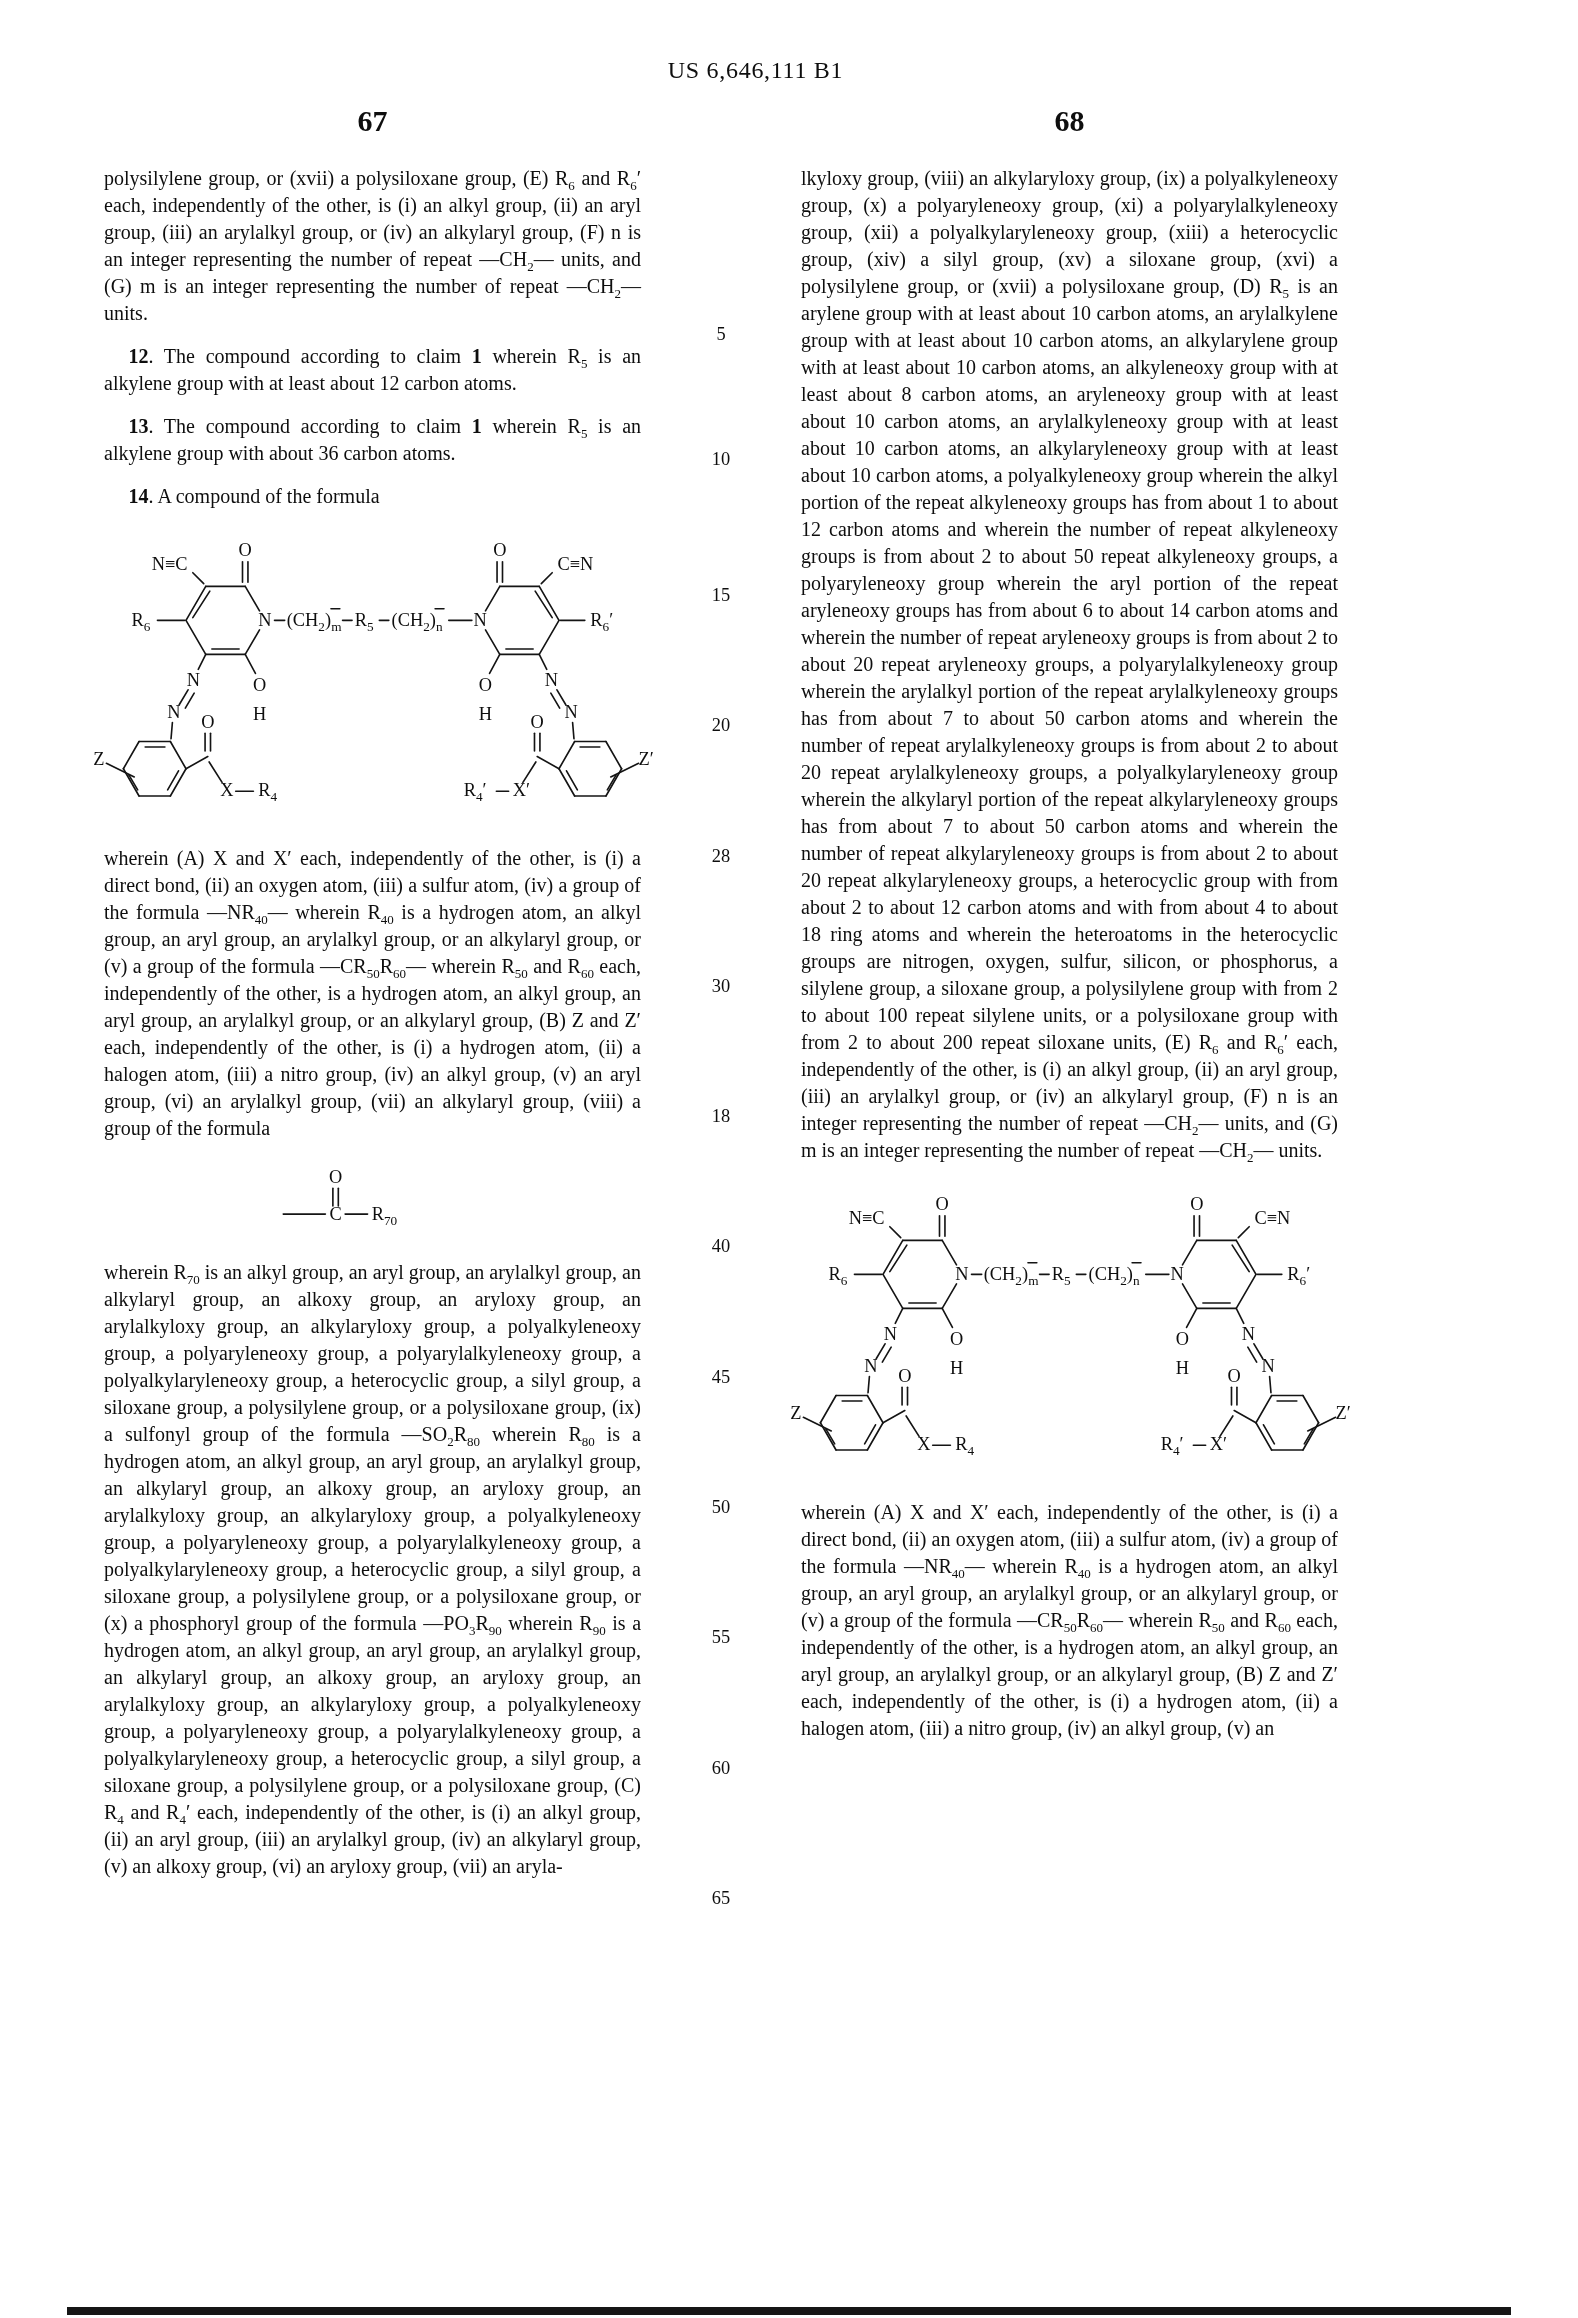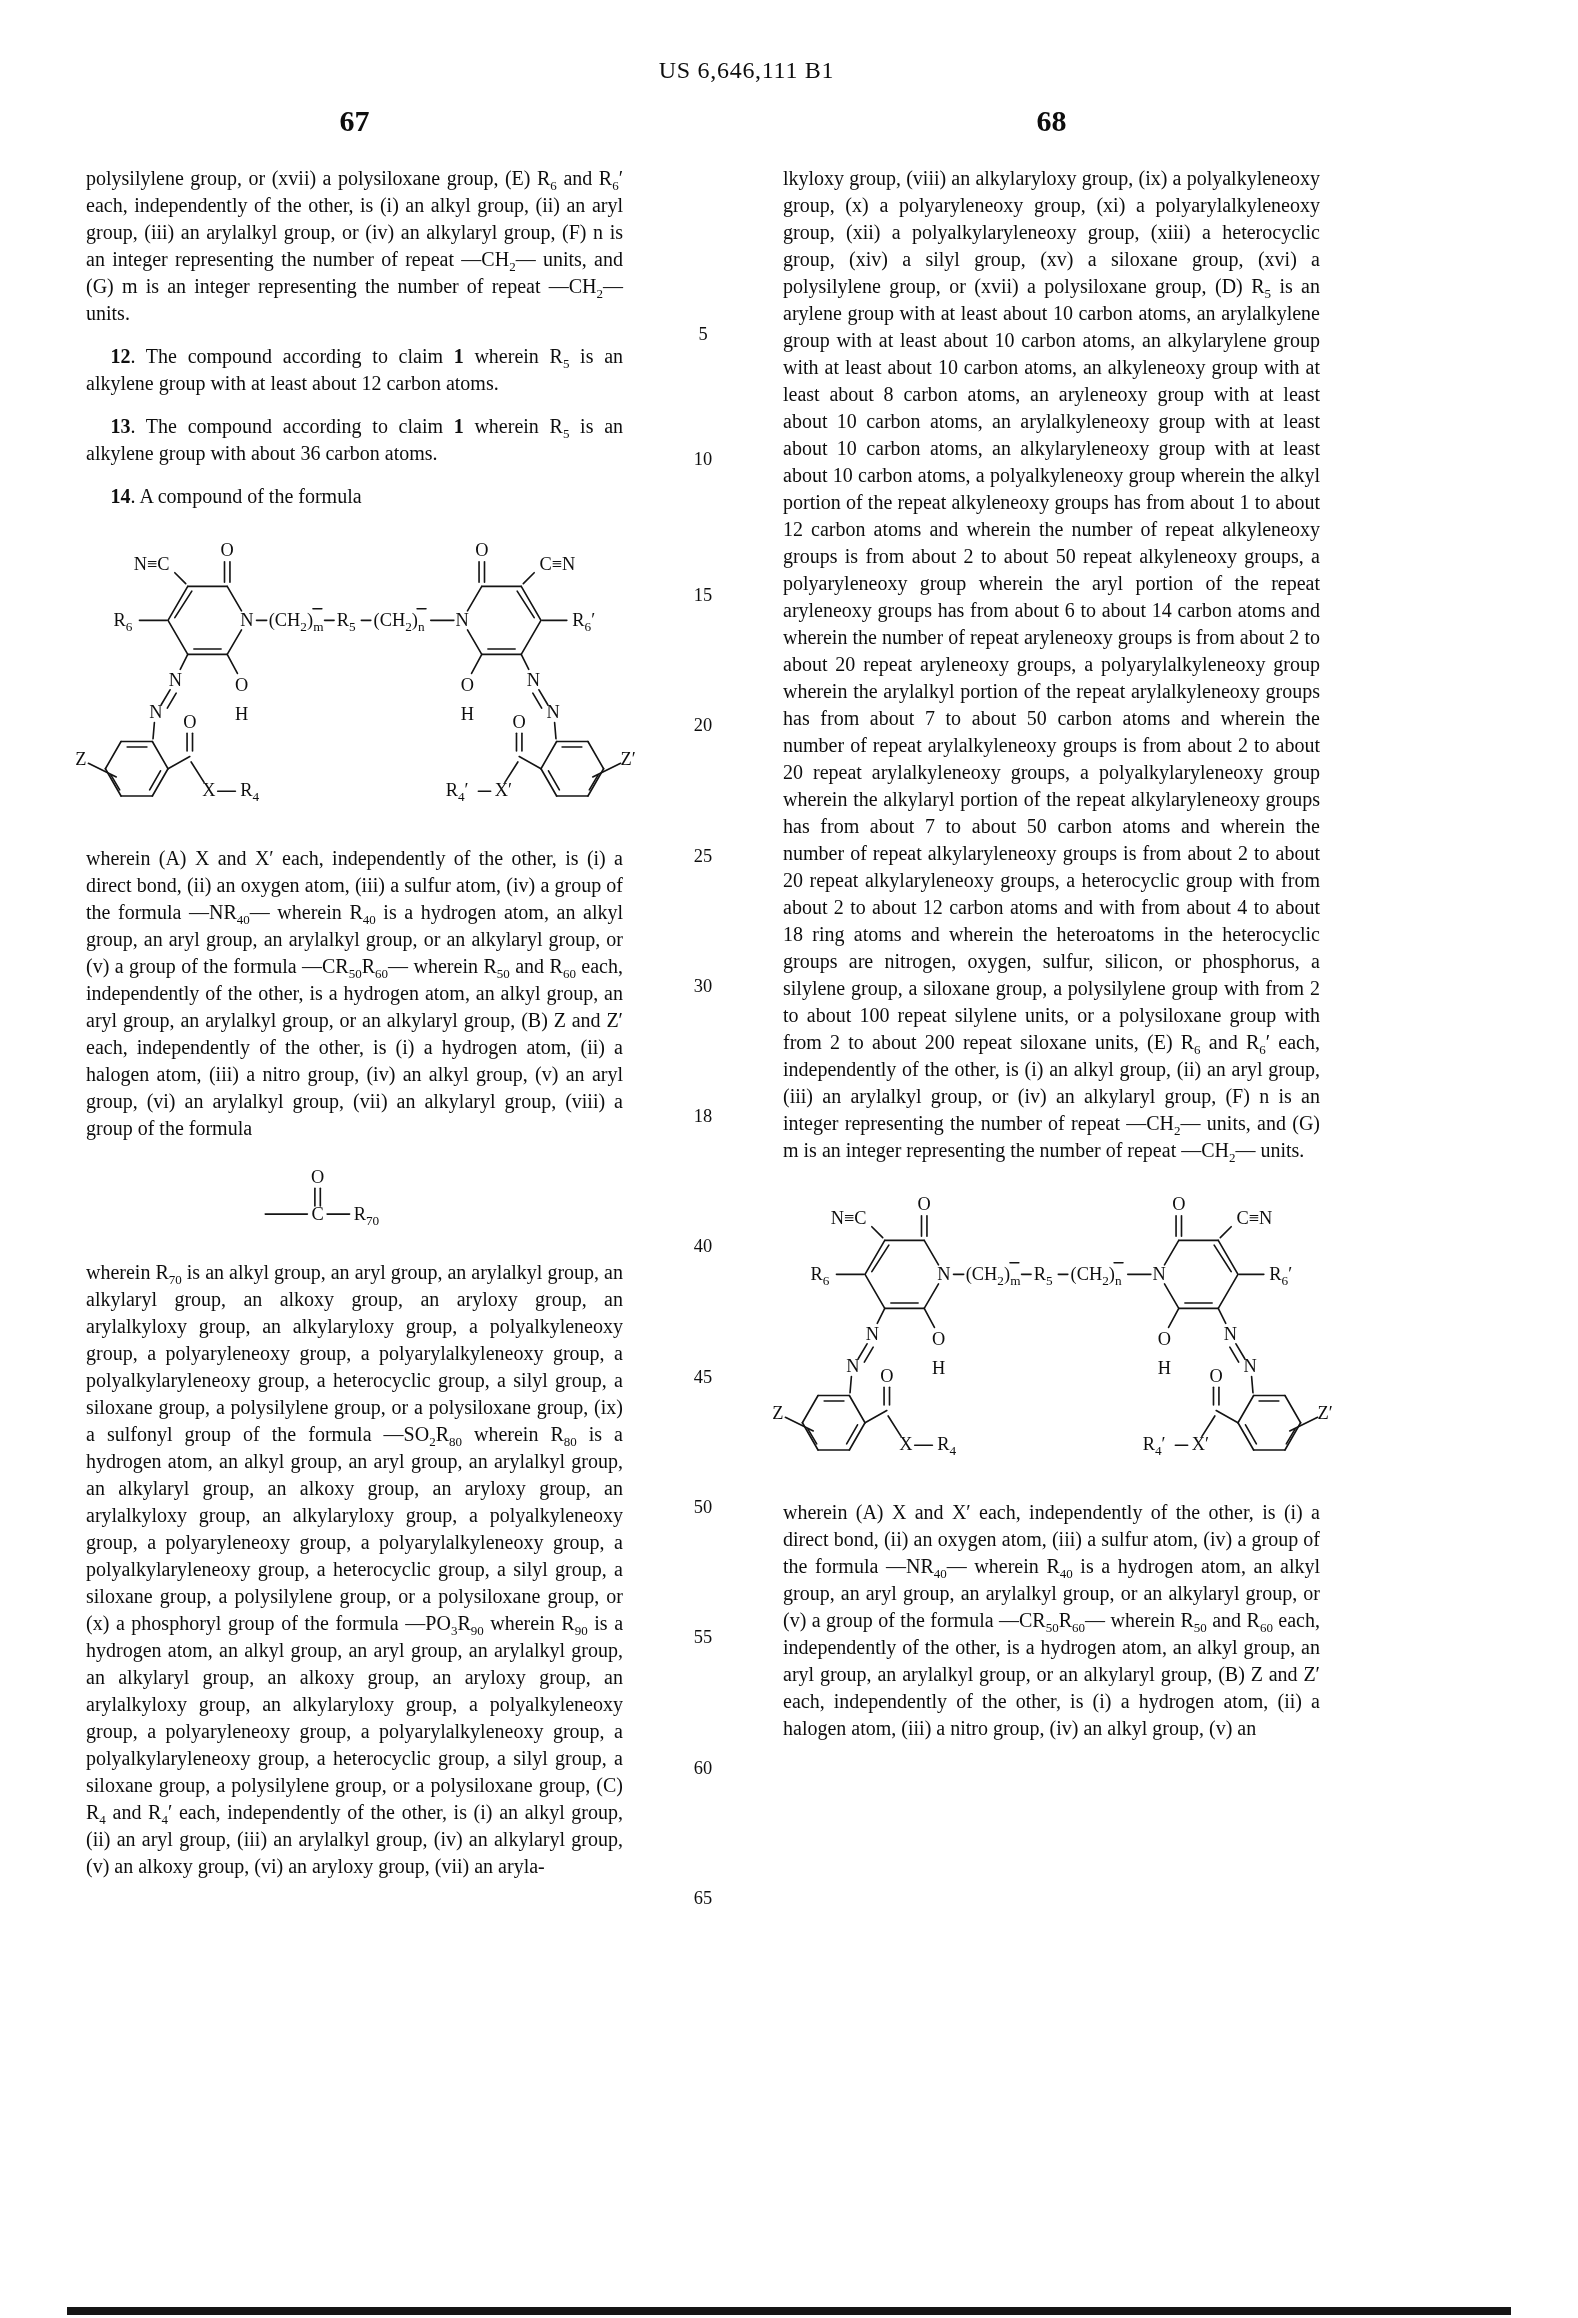--- a/index.html
+++ b/index.html
@@ -1,21 +1,21 @@
 <!DOCTYPE html>
 <html style="font-size:11px"><head>
 <meta charset="utf-8">
 <style>
   html,body{margin:0;padding:0;}
   body{
     width:1578px;height:2319px;position:relative;overflow:hidden;
     background:#ffffff;color:#0e0e0e;
     font-family:"Liberation Serif","DejaVu Serif",serif;
   }
-  .page-inner{padding:57px 155px 0 70px;}
+  .page-inner{padding:57px 155px 0 88px;}
   .patent-header{text-align:center;font-size:24px;letter-spacing:0.7px;}
   .content{display:flex;margin-top:20.4px;align-items:flex-start;}
   .col{width:569px;flex:none;}
   .gutter{width:128px;flex:none;position:relative;height:2109px;}
   .line-num{position:absolute;left:0;width:100%;text-align:center;font-size:18.4px;}
   .col-head{text-align:center;font-weight:bold;font-size:30px;margin:0 0 27px 0;}
   p.para{margin:16px;text-align:justify;font-size:20px;line-height:27px;}
   p.para.indent{text-indent:24.5px;}
   p.para .bold{font-weight:bold;}
   p.para sub{font-size:13px;line-height:0;}
@@ -177,21 +177,21 @@
   </svg>
 </div>
           <p class="para"><span>wherein R</span><sub>70</sub><span> is an alkyl group, an aryl group, an arylalkyl group, an alkylaryl group, an alkoxy group, an aryloxy group, an arylalkyloxy group, an alkylaryloxy group, a polyalkyleneoxy group, a polyaryleneoxy group, a polyarylalkyleneoxy group, a polyalkylaryleneoxy group, a heterocyclic group, a silyl group, a siloxane group, a polysilylene group, or a polysiloxane group, (ix) a sulfonyl group of the formula —SO</span><sub>2</sub><span>R</span><sub>80</sub><span> wherein R</span><sub>80</sub><span> is a hydrogen atom, an alkyl group, an aryl group, an arylalkyl group, an alkylaryl group, an alkoxy group, an aryloxy group, an arylalkyloxy group, an alkylaryloxy group, a polyalkyleneoxy group, a polyaryleneoxy group, a polyarylalkyleneoxy group, a polyalkylaryleneoxy group, a heterocyclic group, a silyl group, a siloxane group, a polysilylene group, or a polysiloxane group, or (x) a phosphoryl group of the formula —PO</span><sub>3</sub><span>R</span><sub>90</sub><span> wherein R</span><sub>90</sub><span> is a hydrogen atom, an alkyl group, an aryl group, an arylalkyl group, an alkylaryl group, an alkoxy group, an aryloxy group, an arylalkyloxy group, an alkylaryloxy group, a polyalkyleneoxy group, a polyaryleneoxy group, a polyarylalkyleneoxy group, a polyalkylaryleneoxy group, a heterocyclic group, a silyl group, a siloxane group, a polysilylene group, or a polysiloxane group, (C) R</span><sub>4</sub><span> and R</span><sub>4</sub><span>′ each, independently of the other, is (i) an alkyl group, (ii) an aryl group, (iii) an arylalkyl group, (iv) an alkylaryl group, (v) an alkoxy group, (vi) an aryloxy group, (vii) an aryla-</span></p>
         </div>
     </div>
     <div class="gutter">
         <div class="line-num" style="top: 220px;">5</div>
         <div class="line-num" style="top: 345px;">10</div>
         <div class="line-num" style="top: 481px;">15</div>
         <div class="line-num" style="top: 611px;">20</div>
-        <div class="line-num" style="top: 742px;">25</div>
+        <div class="line-num" style="top: 742px;">28</div>
         <div class="line-num" style="top: 872px;">30</div>
         <div class="line-num" style="top: 1002px;">18</div>
         <div class="line-num" style="top: 1132px;">40</div>
         <div class="line-num" style="top: 1263px;">45</div>
         <div class="line-num" style="top: 1393px;">50</div>
         <div class="line-num" style="top: 1523px;">55</div>
         <div class="line-num" style="top: 1654px;">60</div>
         <div class="line-num" style="top: 1784px;">65</div>
       </div>
     <div class="col">

